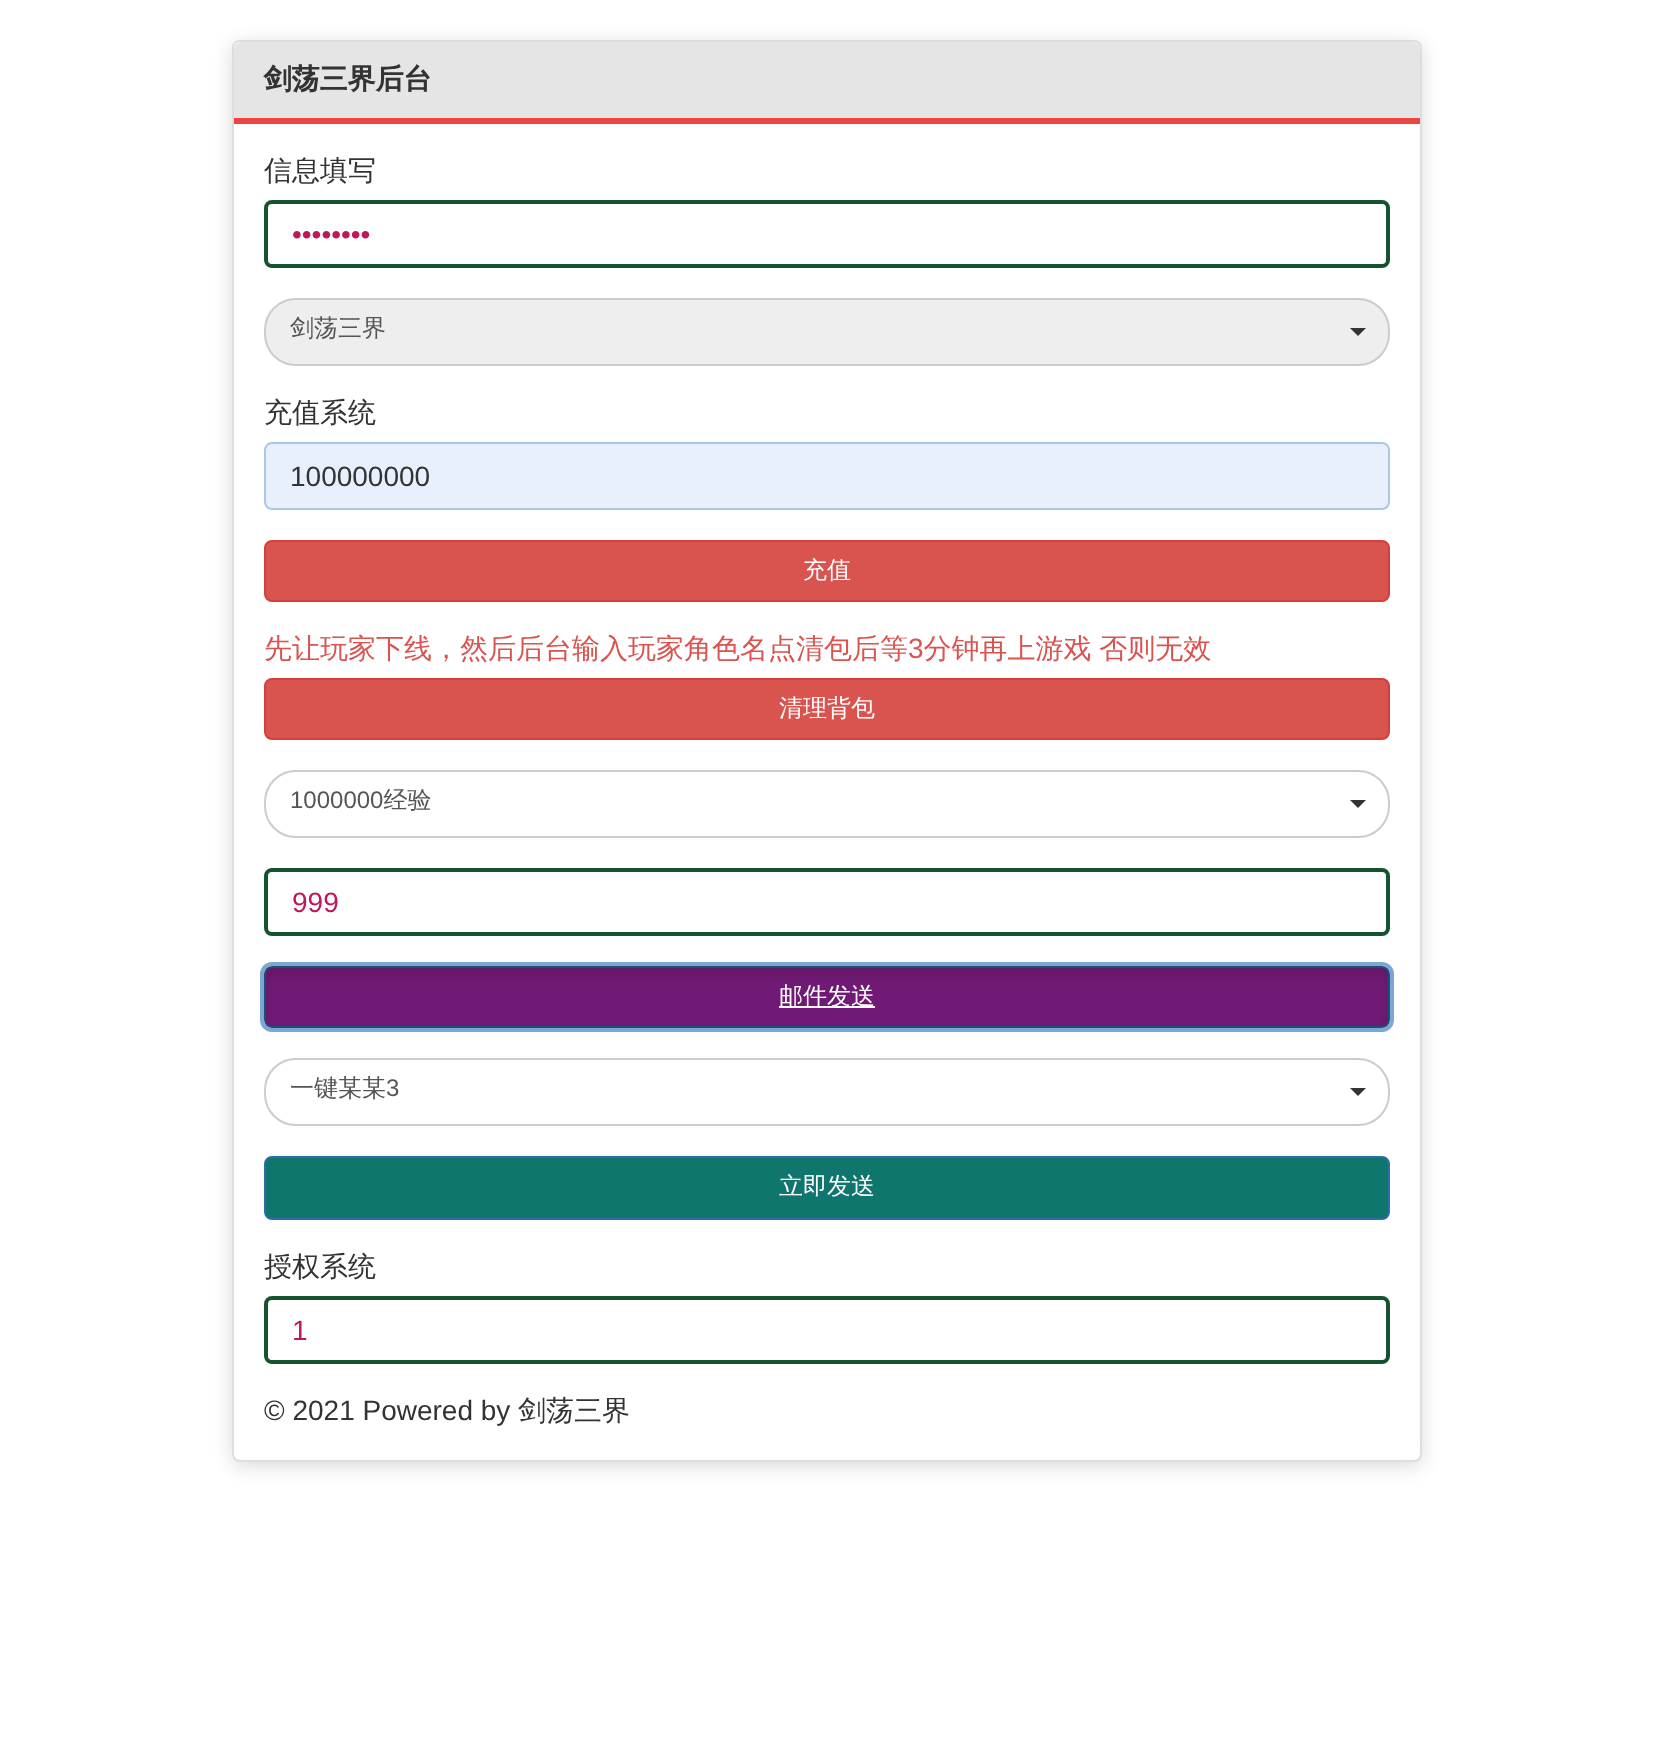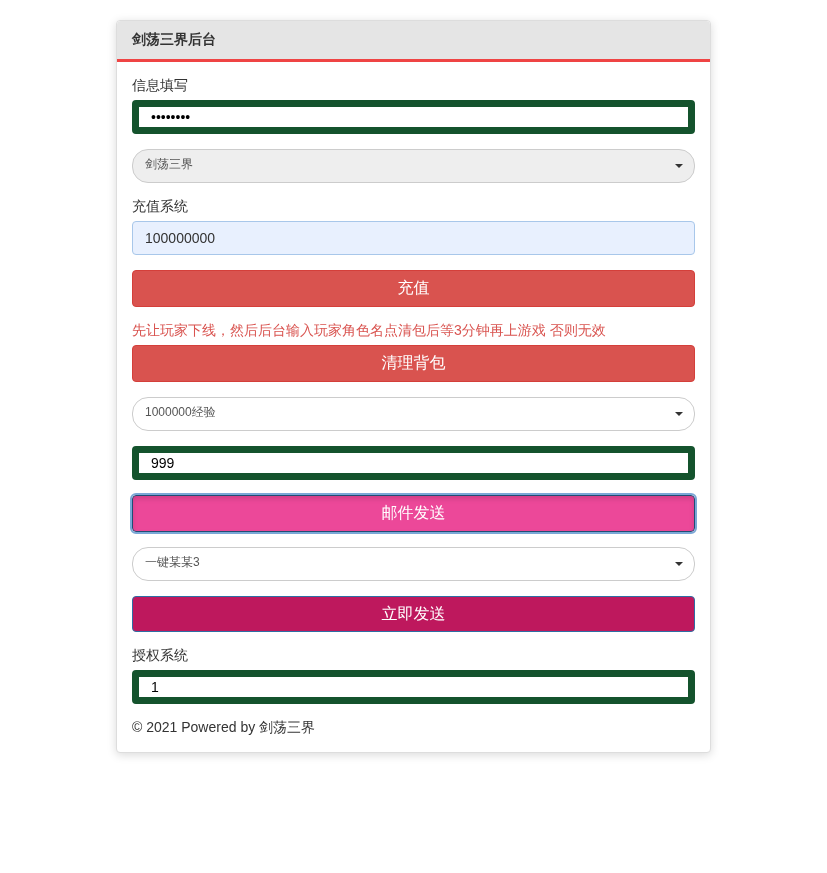--- a/index.html
+++ b/index.html
@@ -45,23 +45,23 @@
     .red-text {
       color: #d9534f;
     }
     .form-control {
       display: block;
       width: 100%;
       height: 34px;
       padding: 6px 12px;
       font-size: 14px;
       line-height: 1.42857143;
-      color: #000000;
+      color: #be185d;
       background-color: #fff;
-      border: 7px solid #14532d;
+      border: 2px solid #14532d;
       border-radius: 4px;
     }
     .form-control.highlight {
       background-color: #e8f0fe;
       border: 1px solid #a8c7ea;
       color: #333;
     }
     .select-control {
       display: block;
       width: 100%;
@@ -91,48 +91,49 @@
       height: 0;
       border-left: 4px solid transparent;
       border-right: 4px solid transparent;
       border-top: 4px solid #333;
       pointer-events: none;
     }
     .btn {
       display: inline-block;
       padding: 6px 12px;
       margin-bottom: 0;
-      font-size: 16px;
+      font-size: 12px;
       font-weight: 400;
       line-height: 1.42857143;
       text-align: center;
       vertical-align: middle;
       cursor: pointer;
       border: 1px solid transparent;
       border-radius: 4px;
       color: #fff;
     }
     .btn-block {
       display: block;
       width: 100%;
     }
     .btn-danger {
       background-color: #d9534f;
       border-color: #d43f3a;
     }
     .btn-primary {
-      background-color: #be185d;
+      background-color: #0f766e;
       border-color: #2e6da4;
     }
     .btn-primary.focused {
-      background-color: #ec4899;
+      background-color: #701a75;
       border-color: #204d74;
       outline: 2px solid #7aa7d6;
       outline-offset: 0;
       box-shadow: inset 0 3px 5px rgba(0,0,0,0.125);
+      text-decoration: underline;
     }
     .btn-row {
       margin-bottom: 15px;
     }
     .btn-row .btn {
       margin-right: 4px;
     }
     .footer-text {
       color: #333;
       font-size: 14px;

